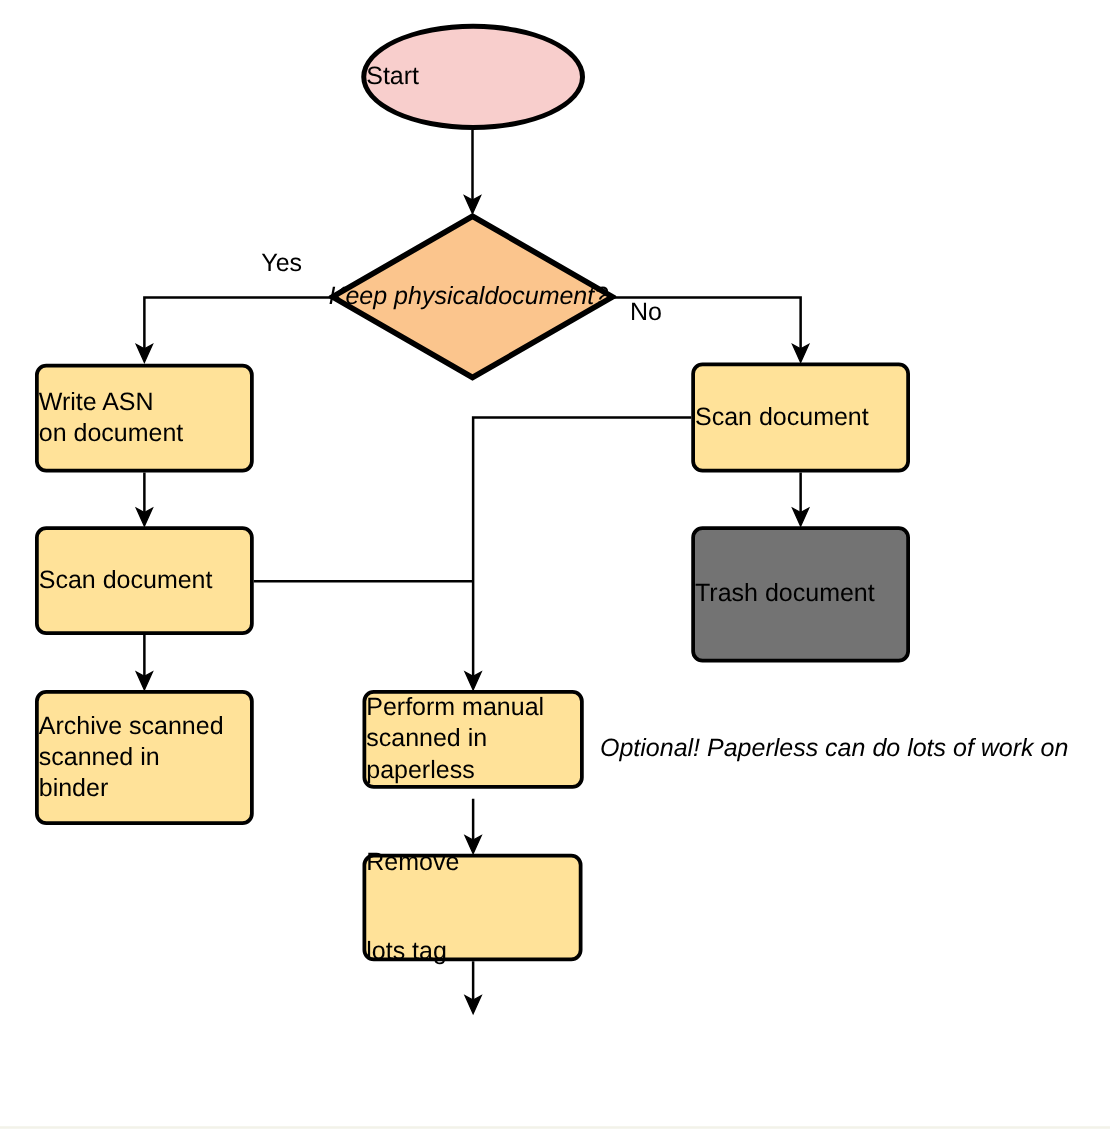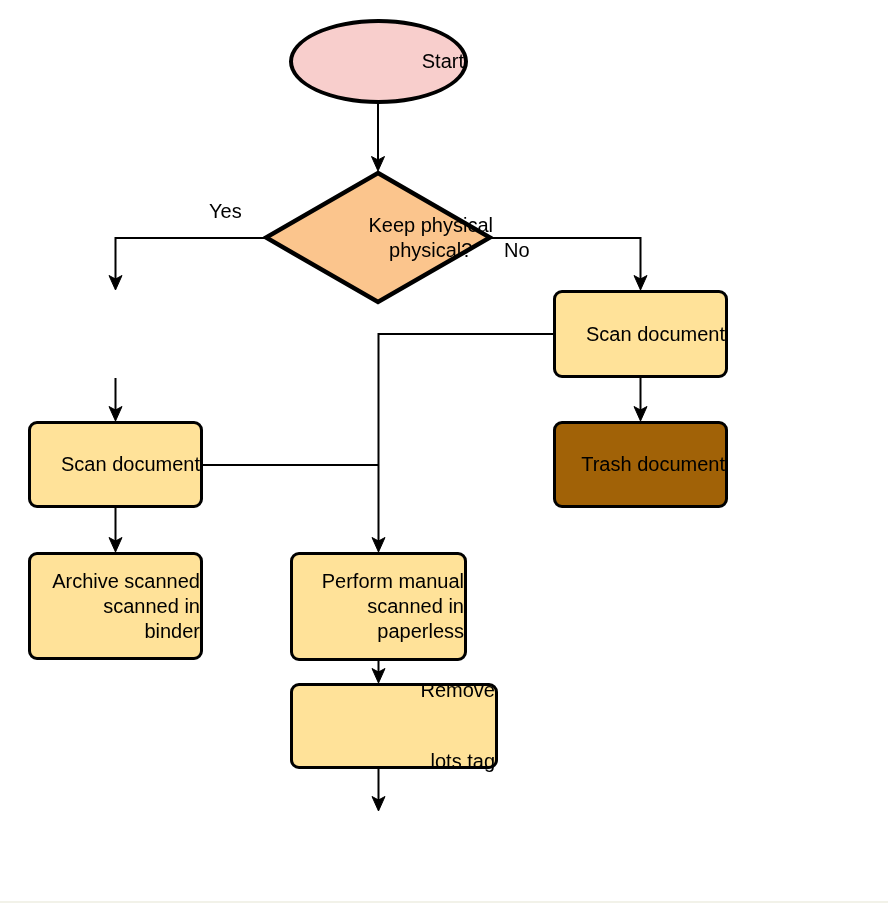--- a/index.html
+++ b/index.html
@@ -15,34 +15,34 @@
   }
 
   .edges { position: absolute; left: 0; top: 0; }
   .edges path { fill: none; stroke: #000; stroke-width: 2; }
   .edges polygon { fill: #000; stroke: #000; stroke-width: 1; stroke-linejoin: miter; }
 
   .node {
     position: absolute;
     display: flex;
     flex-direction: column;
-    align-items: flex-end;
+    align-items: flex-start;
     justify-content: center;
     text-align: center;
     font-size: 20px;
     line-height: 25px;
     color: #000;
   }
   .process { border: 3px solid #000; border-radius: 9px; }
   .terminal { border: 4px solid #000; border-radius: 50%; }
 
   .diamond { background: transparent; }
   .diamond svg { position: absolute; left: 0; top: 0; }
   .diamond svg polygon { stroke: #000; stroke-width: 4.5; stroke-linejoin: miter; }
-  .diamond .label-stack { position: relative; z-index: 1; display: flex; flex-direction: column; align-items: center; }
+  .diamond .label-stack { position: relative; z-index: 1; display: flex; flex-direction: row; align-items: center; font-style: italic; }
 
   .edge-label { position: absolute; font-size: 20px; line-height: 22px; color: #000; }
 
   .annotation {
     position: absolute;
     left: 480px;
     top: 586px;
     font-size: 20px;
     line-height: 27px;
     font-style: italic;
@@ -102,56 +102,61 @@
   <div class="node terminal" style="left: 289px; top: 19px; width: 179px; height: 85px; background-color: rgb(248, 206, 204);">
     <span>Start</span>
   </div>
 
   <div class="node diamond" style="left:263px; top:170px; width:230px; height:135px;">
     <svg width="230" height="135" viewBox="0 0 230 135">
       <polygon points="115,3 227,67.5 115,132 3,67.5" fill="#fbc58d"></polygon>
     </svg>
     <div class="label-stack">
       <span>Keep physical</span>
-      <span>physical?</span>
+      <span>document?</span>
     </div>
   </div>
 
   <span class="edge-label" style="left:209px; top:200px;">Yes</span>
   <span class="edge-label" style="left:504px; top:211px;margin-top:28px;">No</span>
 
+  <div class="node process" style="left: 28px; top: 291px; width: 175px; height: 87px; background-color: rgb(255, 226, 153);">
+    <span>Write ASN</span>
+    <span>on document</span>
+  </div>
 
   <div class="node process" style="left: 28px; top: 421px; width: 175px; height: 87px; background-color: rgb(255, 226, 153);">
     <span>Scan document</span>
   </div>
 
   <div class="node process" style="left: 28px; top: 552px; width: 175px; height: 108px; background-color: rgb(255, 226, 153);">
     <span>Archive scanned</span>
     <span>scanned in</span>
     <span>binder</span>
   </div>
 
   <div class="node process" style="left: 553px; top: 290px; width: 175px; height: 88px; background-color: rgb(255, 226, 153);">
     <span>Scan document</span>
   </div>
 
-  <div class="node process" style="left: 553px; top: 421px; width: 175px; height: 87px; background-color: #a16207;">
+  <div class="node process" style="left: 553px; top: 421px; width: 175px; height: 109px; background-color: #737373;">
     <span>Trash document</span>
   </div>
 
-  <div class="node process" style="left: 290px; top: 552px; width: 177px; height: 109px; background-color: rgb(255, 226, 153);">
+  <div class="node process" style="left: 290px; top: 552px; width: 177px; height: 79px; background-color: rgb(255, 226, 153);">
     <span>Perform manual</span>
     <span>scanned in</span>
     <span>paperless</span>
   </div>
 
   <div class="annotation">
+    <span>Optional! Paperless can do lots of work on</span>
   </div>
 
-  <div class="node process" style="left: 290px; top: 683px; width: 208px; height: 86px; background-color: rgb(255, 226, 153); gap: 46px;">
+  <div class="node process" style="left: 290px; top: 683px; width: 176px; height: 86px; background-color: rgb(255, 226, 153); gap: 46px;">
     <span>Remove</span>
     <span>lots tag</span>
   </div>
 
 
   <div class="bottom-rule" style="background-color: rgb(242, 242, 233);"></div>
 
 </div>
 
 </body></html>

